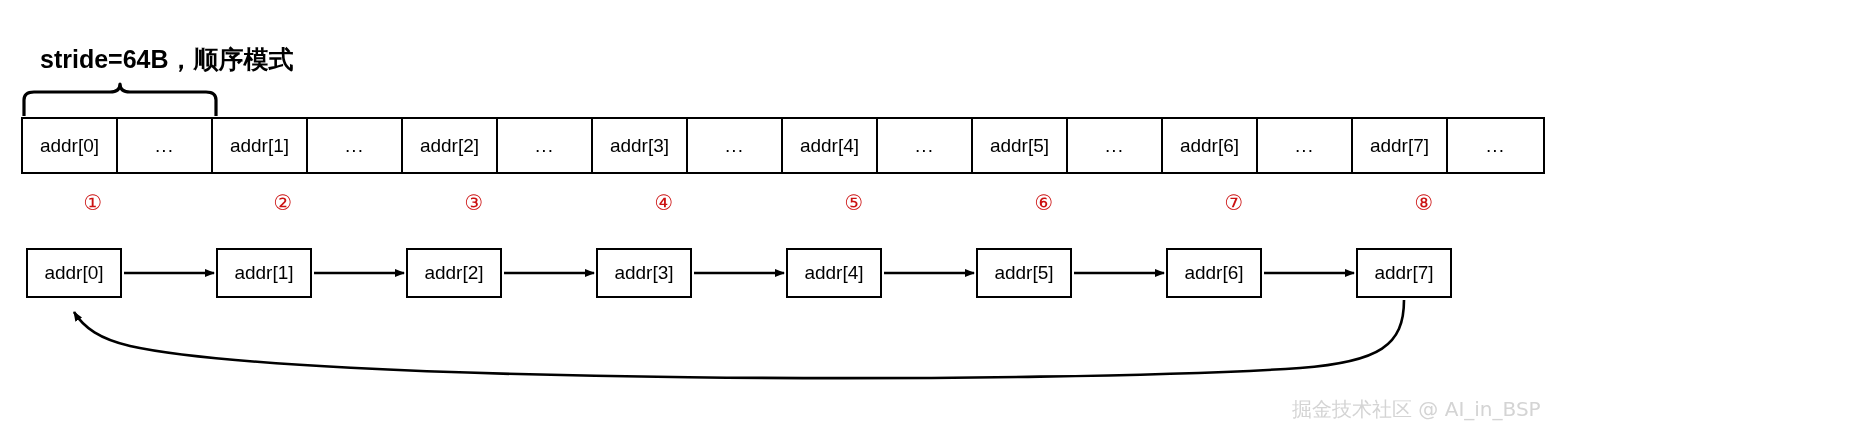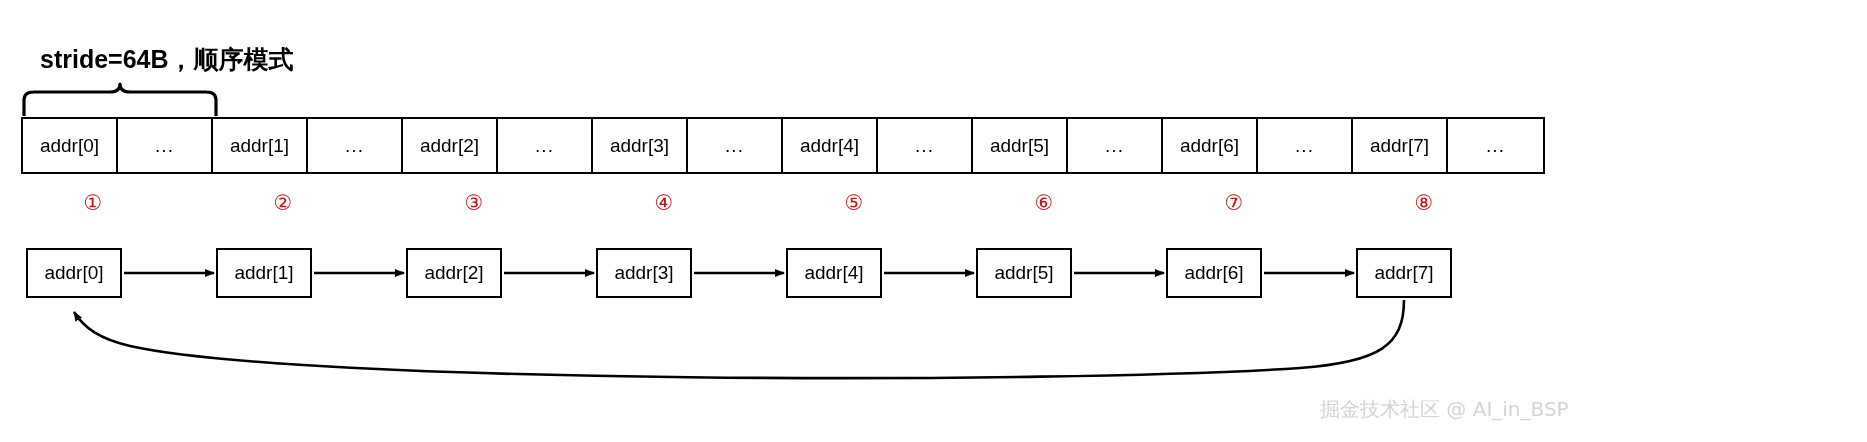--- a/index.html
+++ b/index.html
@@ -122,21 +122,21 @@
     left: 0;
     top: 0;
     width: 1867px;
     height: 442px;
     pointer-events: none;
   }
 
   
   .watermark {
     position: absolute;
-    left: 1320px;
+    left: 1292px;
     top: 396px;
     font-size: 20px;
     color: #d4d4d4;
     white-space: nowrap;
     font-family: "DejaVu Sans", sans-serif;
   }
 </style>
 </head>
 <body>
 

